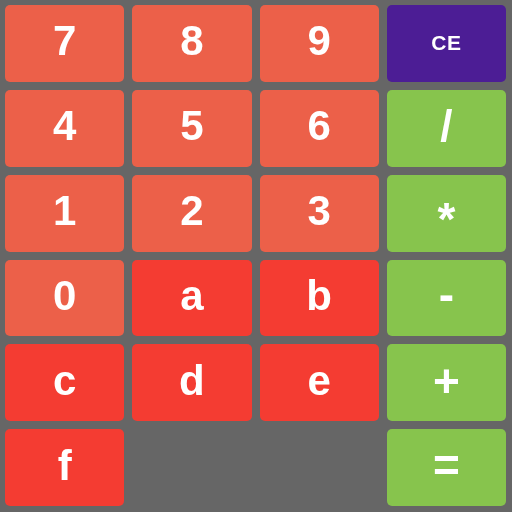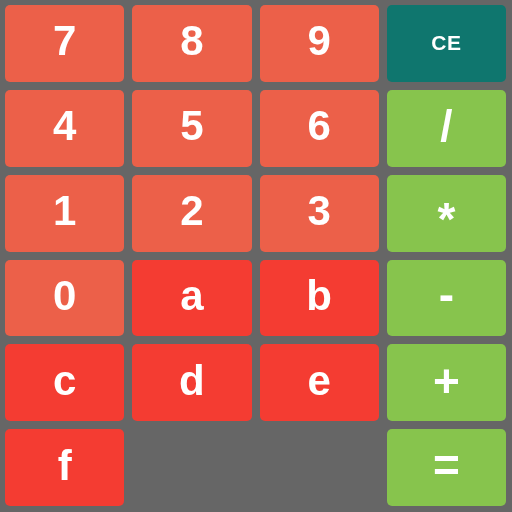--- a/index.html
+++ b/index.html
@@ -84,21 +84,21 @@
 <div id="keypad" style="background: rgb(102, 102, 102);">
     <div class="key digit" style="grid-area: 1 / 1; background: rgb(236, 96, 73); color: rgb(255, 255, 255);">
       <span class="glyph">7</span>
     </div>
     <div class="key digit" style="grid-area: 1 / 2; background: rgb(236, 96, 73); color: rgb(255, 255, 255);">
       <span class="glyph">8</span>
     </div>
     <div class="key digit" style="grid-area: 1 / 3; background: rgb(236, 96, 73); color: rgb(255, 255, 255);">
       <span class="glyph">9</span>
     </div>
-    <div class="key op label-op" style="grid-area: 1 / 4; background: #0f766e; color: rgb(255, 255, 255);">
+    <div class="key op label-op" style="grid-area: 1 / 4; background: #4c1d95; color: rgb(255, 255, 255);">
       <span class="glyph">CE</span>
     </div>
     <div class="key digit" style="grid-area: 2 / 1; background: rgb(236, 96, 73); color: rgb(255, 255, 255);">
       <span class="glyph">4</span>
     </div>
     <div class="key digit" style="grid-area: 2 / 2; background: rgb(236, 96, 73); color: rgb(255, 255, 255);">
       <span class="glyph">5</span>
     </div>
     <div class="key digit" style="grid-area: 2 / 3; background: rgb(236, 96, 73); color: rgb(255, 255, 255);">
       <span class="glyph">6</span>

